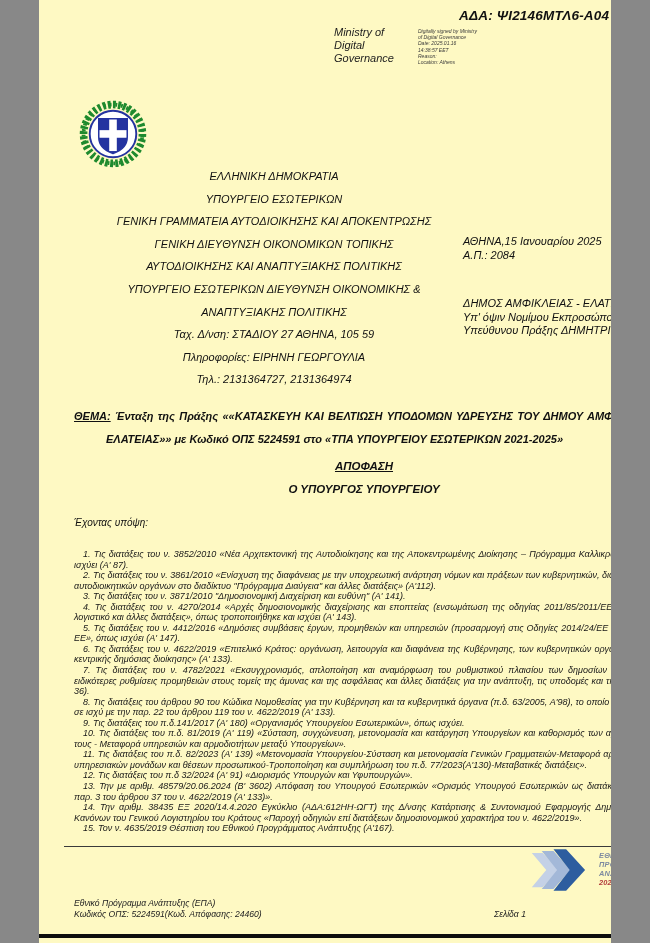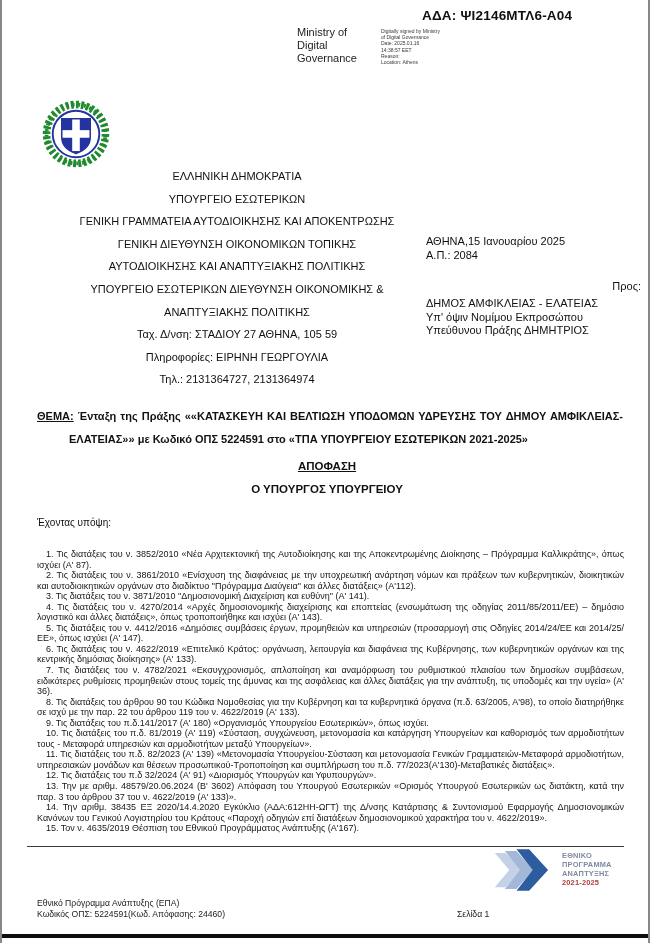--- a/index.html
+++ b/index.html
@@ -1,19 +1,20 @@
 <!DOCTYPE html>
 <html><head>
 <meta charset="utf-8">
 <style>
   html,body{margin:0;padding:0;background:#888;}
   .page{
-    position:relative;width:646px;height:943px;background:#ffffff;
+    position:relative;width:572px;height:943px;background:#fef9c3;
     font-family:"Liberation Sans", sans-serif;color:#111;overflow:hidden;
     margin:0 auto;
+    font-style:italic;
   }
   .ada{position:absolute;left:420px;top:8px;width:220px;font-size:13.5px;font-weight:bold;letter-spacing:.2px;}
   .stamp{position:absolute;left:295px;top:26px;display:flex;gap:22px;}
   .stamp-name{font-size:11px;line-height:13px;color:#1c1c1c;white-space:pre-line;width:62px;}
   .stamp-details{font-size:5px;line-height:6.2px;color:#3a3a3a;white-space:pre-line;padding-top:2px;}
   .emblem{position:absolute;left:36px;top:95px;width:76px;height:76px;}
   .agency{position:absolute;left:35px;top:165px;width:400px;font-size:11px;}
   .agency div{height:22.6px;line-height:22.6px;white-space:nowrap;text-align:center;}
   .right-col{position:absolute;left:424px;top:234px;width:215px;font-size:11px;}
   .right-col .date{line-height:14px;}

